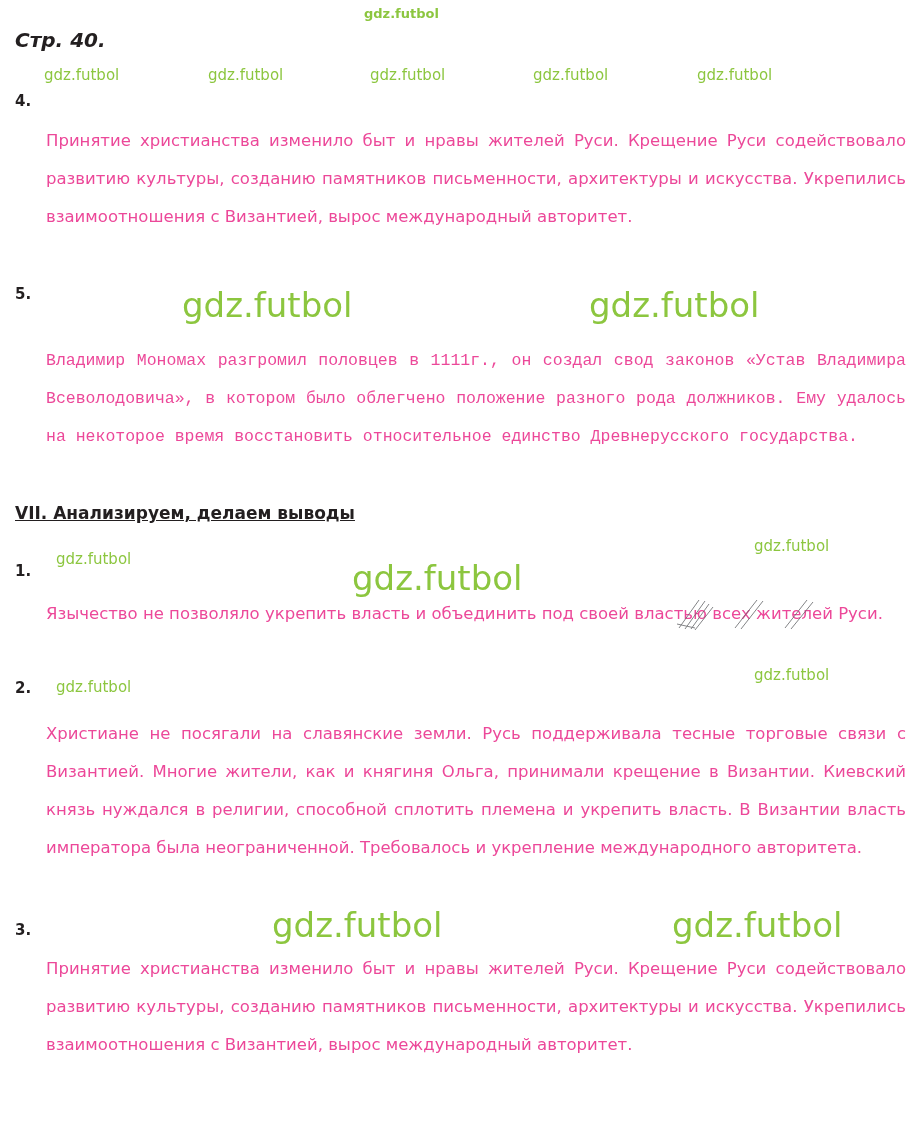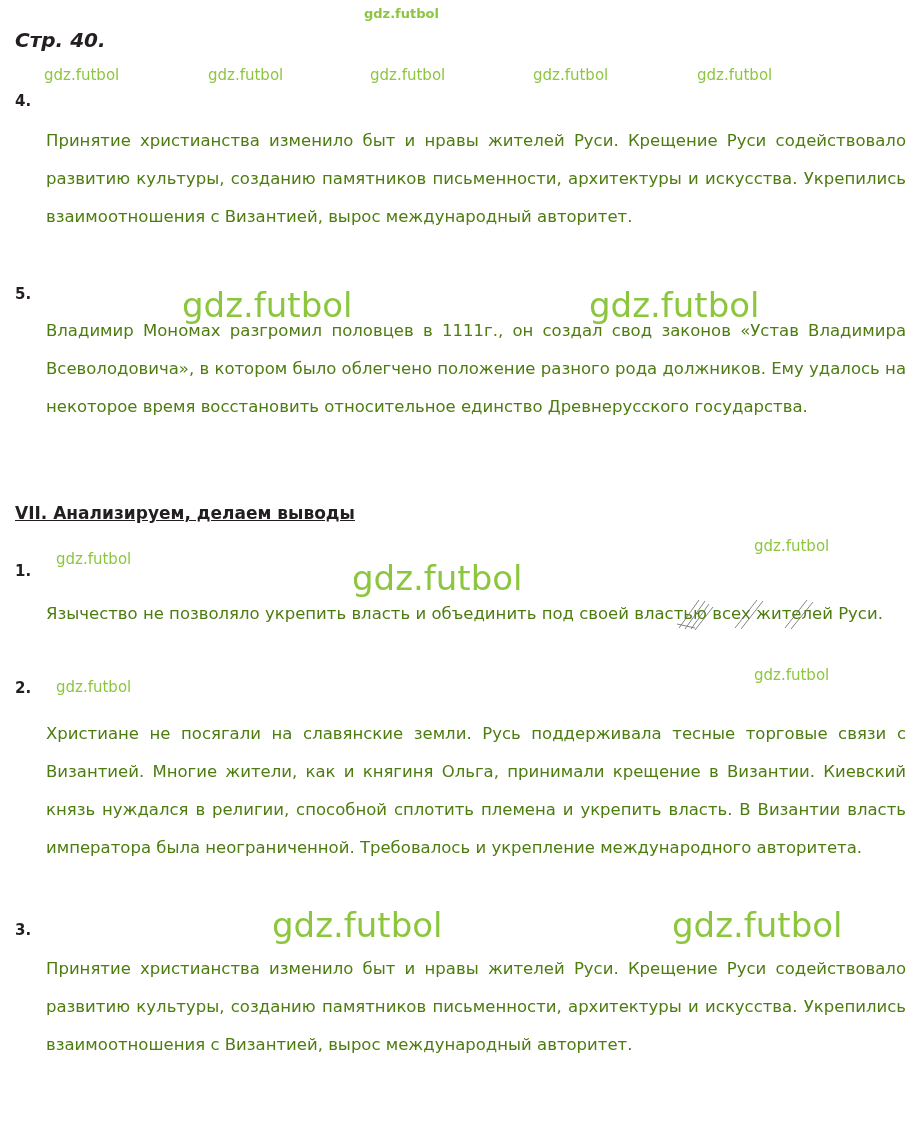--- a/index.html
+++ b/index.html
@@ -66,21 +66,21 @@
 
   
   .para {
     position: absolute;
     left: 46px;
     width: 860px;
     font-size: 16.5px;
     line-height: 38px;
     text-align: justify;
     text-justify: inter-word;
-    color: #4d7c0f;
+    color: #ec4899;
   }
 
   
   .section-head {
     position: absolute;
     left: 15px;
     font-size: 17px;
     font-weight: bold;
     color: #231f20;
     text-decoration: underline;
@@ -108,21 +108,21 @@
   <div class="wm wm-sm" style="left:697px; top:66px;">gdz.futbol</div>
 
   <div class="num" style="top:92px;">4.</div>
   <div class="para" style="top:122px;">Принятие христианства изменило быт и нравы жителей Руси. Крещение Руси содействовало развитию культуры, созданию памятников письменности, архитектуры и искусства. Укрепились взаимоотношения с Византией, вырос международный авторитет.</div>
 
   <div class="num" style="top:285px;">5.</div>
 
   <div class="wm wm-lg" style="left:182px; top:285px;">gdz.futbol</div>
   <div class="wm wm-lg" style="left:589px; top:285px;">gdz.futbol</div>
 
-  <div class="para" style="top:312px;">Владимир Мономах разгромил половцев в 1111г., он создал свод законов «Устав Владимира Всеволодовича», в котором было облегчено положение разного рода должников. Ему удалось на некоторое время восстановить относительное единство Древнерусского государства.</div>
+  <div class="para" style="top:342px;font-family:Liberation Mono, monospace;">Владимир Мономах разгромил половцев в 1111г., он создал свод законов «Устав Владимира Всеволодовича», в котором было облегчено положение разного рода должников. Ему удалось на некоторое время восстановить относительное единство Древнерусского государства.</div>
 
   <div class="section-head" style="top:503px;">VII. Анализируем, делаем выводы</div>
 
   <div class="wm wm-sm" style="left:754px; top:537px;">gdz.futbol</div>
   <div class="num small" style="top:562px;">1.</div>
   <div class="wm wm-sm" style="left:56px; top:550px;">gdz.futbol</div>
   <div class="wm wm-lg" style="left:352px; top:558px;">gdz.futbol</div>
 
   <div class="para" style="top:595px;">Язычество не позволяло укрепить власть и объединить под своей властью всех жителей Руси.</div>
 

